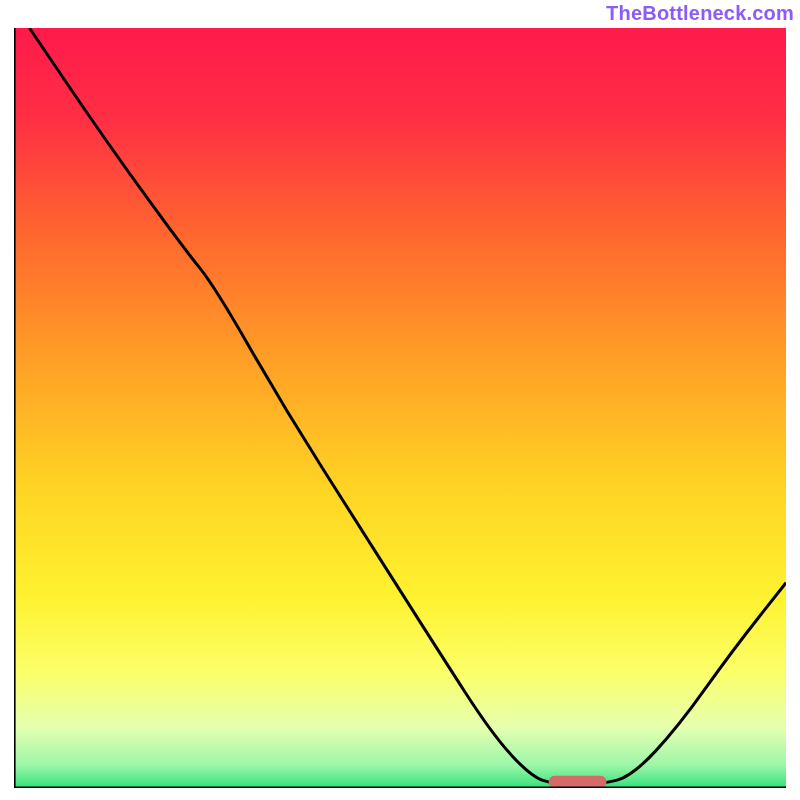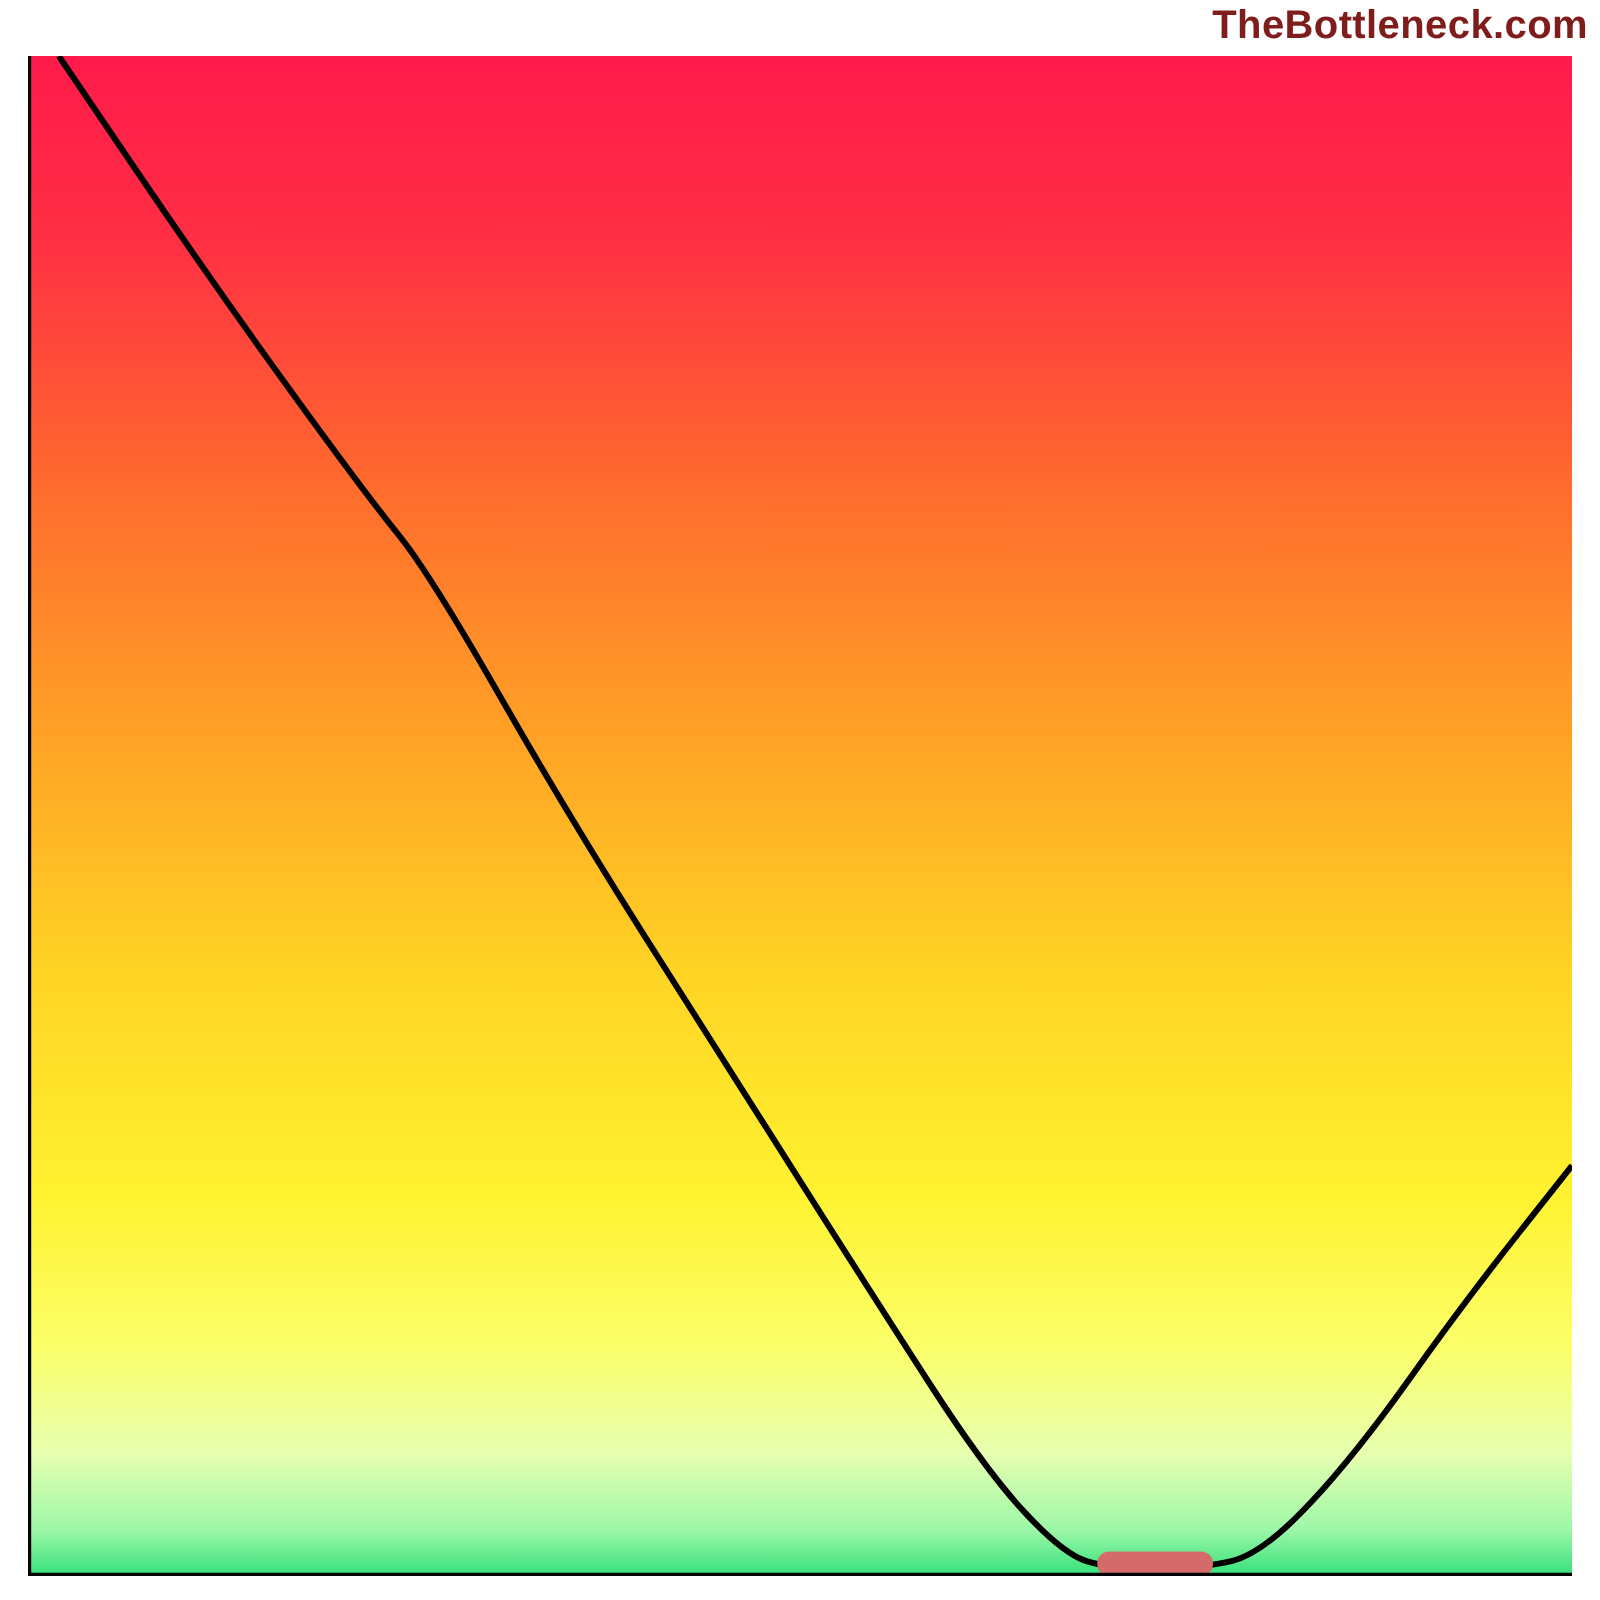--- a/index.html
+++ b/index.html
@@ -10,21 +10,21 @@
     background: #ffffff;
     overflow: hidden;
     font-family: Arial, Helvetica, sans-serif;
   }
   .watermark {
     position: absolute;
     top: 2px;
     right: 6px;
     font-size: 20px;
     font-weight: 600;
-    color: #7f1d1d;
+    color: #8b5cf6;
     letter-spacing: 0.2px;
     z-index: 10;
   }
   .plot-area {
     position: absolute;
     left: 14px;
     top: 28px;
     width: 772px;
     height: 760px;
     box-sizing: border-box;

